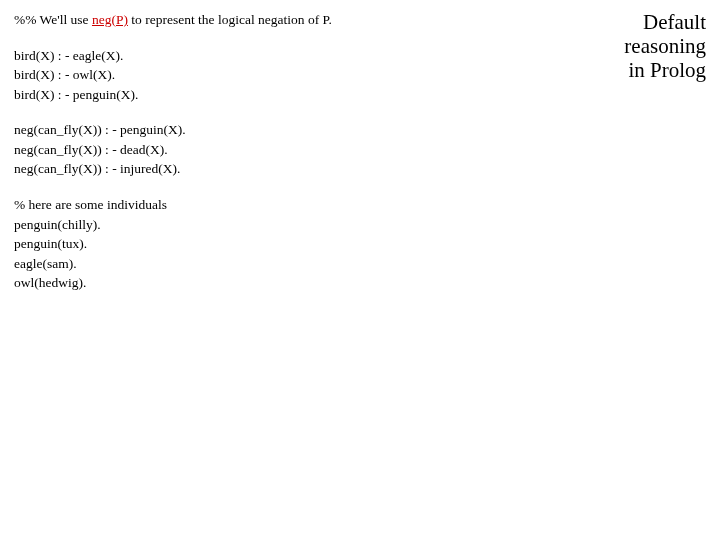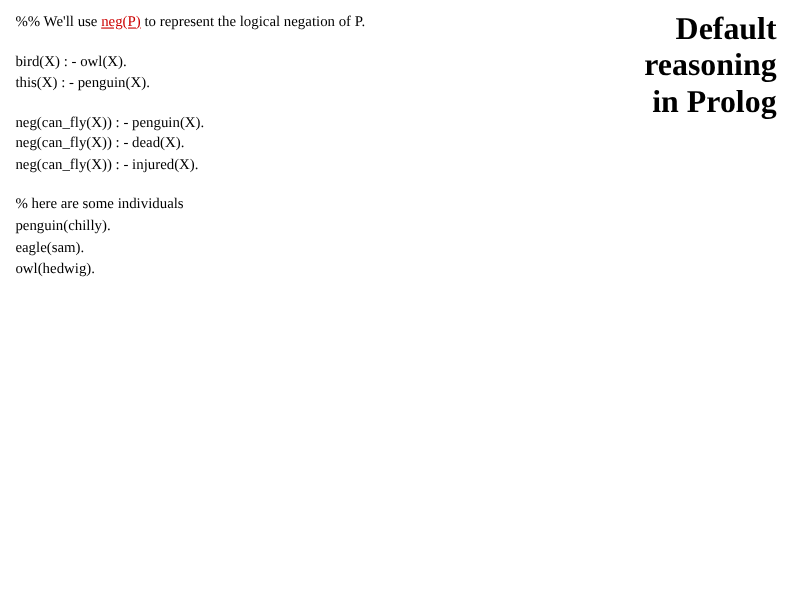--- a/index.html
+++ b/index.html
@@ -27,51 +27,53 @@
   }
   .dyn {
     text-decoration: underline;
   }
   .right {
     width: 190px;
     padding: 10px 14px 10px 4px;
     text-align: right;
   }
   .title {
-    font-size: 29px;
-    font-weight: bold;
+    font-size: 21px;
+    font-weight: normal;
     line-height: 1.15;
     color: #000;
   }
 </style>
 </head>
 <body>
 
 <div class="left">
 
 
   <div class="block">
     <div class="line"><span>%% We'll use </span><span class="code-link">neg(P)</span><span> to represent the logical negation of P.</span></div>
   </div>
 
 
   <div class="block">
+    <div class="line">bird(X) : - eagle(X).</div>
     <div class="line">bird(X) : - owl(X).</div>
-    <div class="line">this(X) : - penguin(X).</div>
+    <div class="line">bird(X) : - penguin(X).</div>
   </div>
 
   <div class="block">
     <div class="line">neg(can_fly(X)) : - penguin(X).</div>
     <div class="line">neg(can_fly(X)) : - dead(X).</div>
     <div class="line">neg(can_fly(X)) : - injured(X).</div>
   </div>
 
   <div class="block">
     <div class="line">% here are some individuals</div>
     <div class="line">penguin(chilly).</div>
+    <div class="line">penguin(tux).</div>
     <div class="line">eagle(sam).</div>
     <div class="line">owl(hedwig).</div>
   </div>
 
 </div>
 
 <div class="right">
   <div class="title">
     <div>Default</div>
     <div>reasoning</div>

